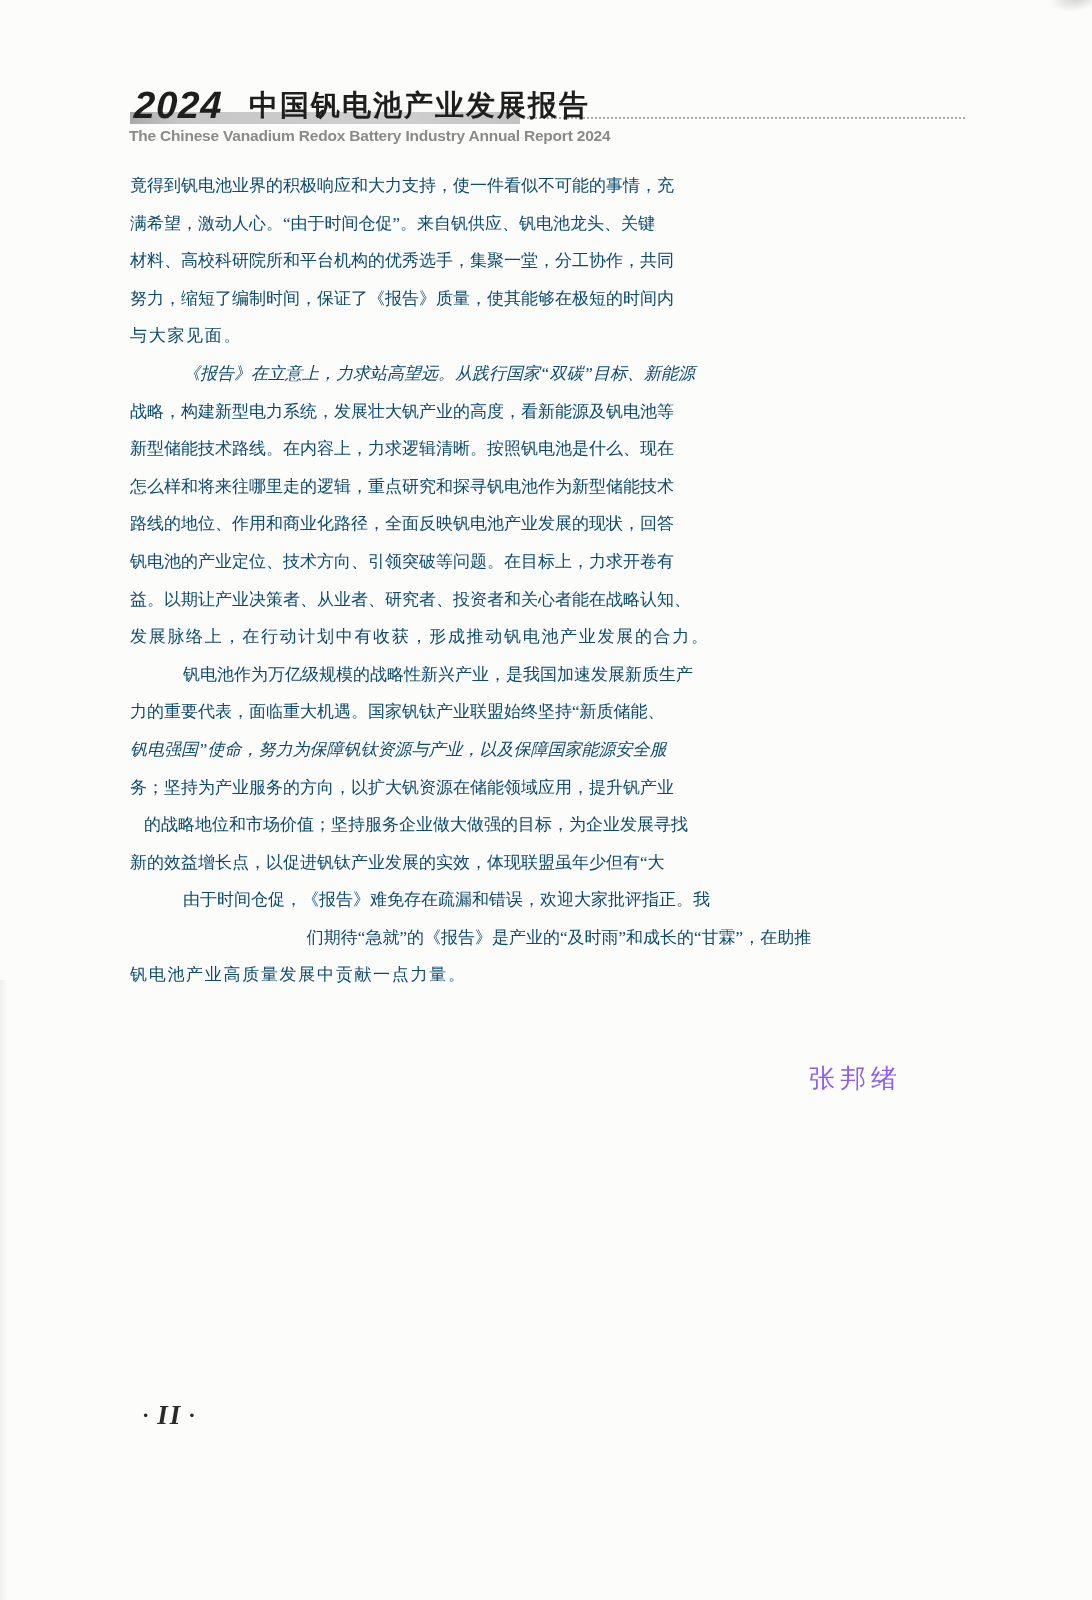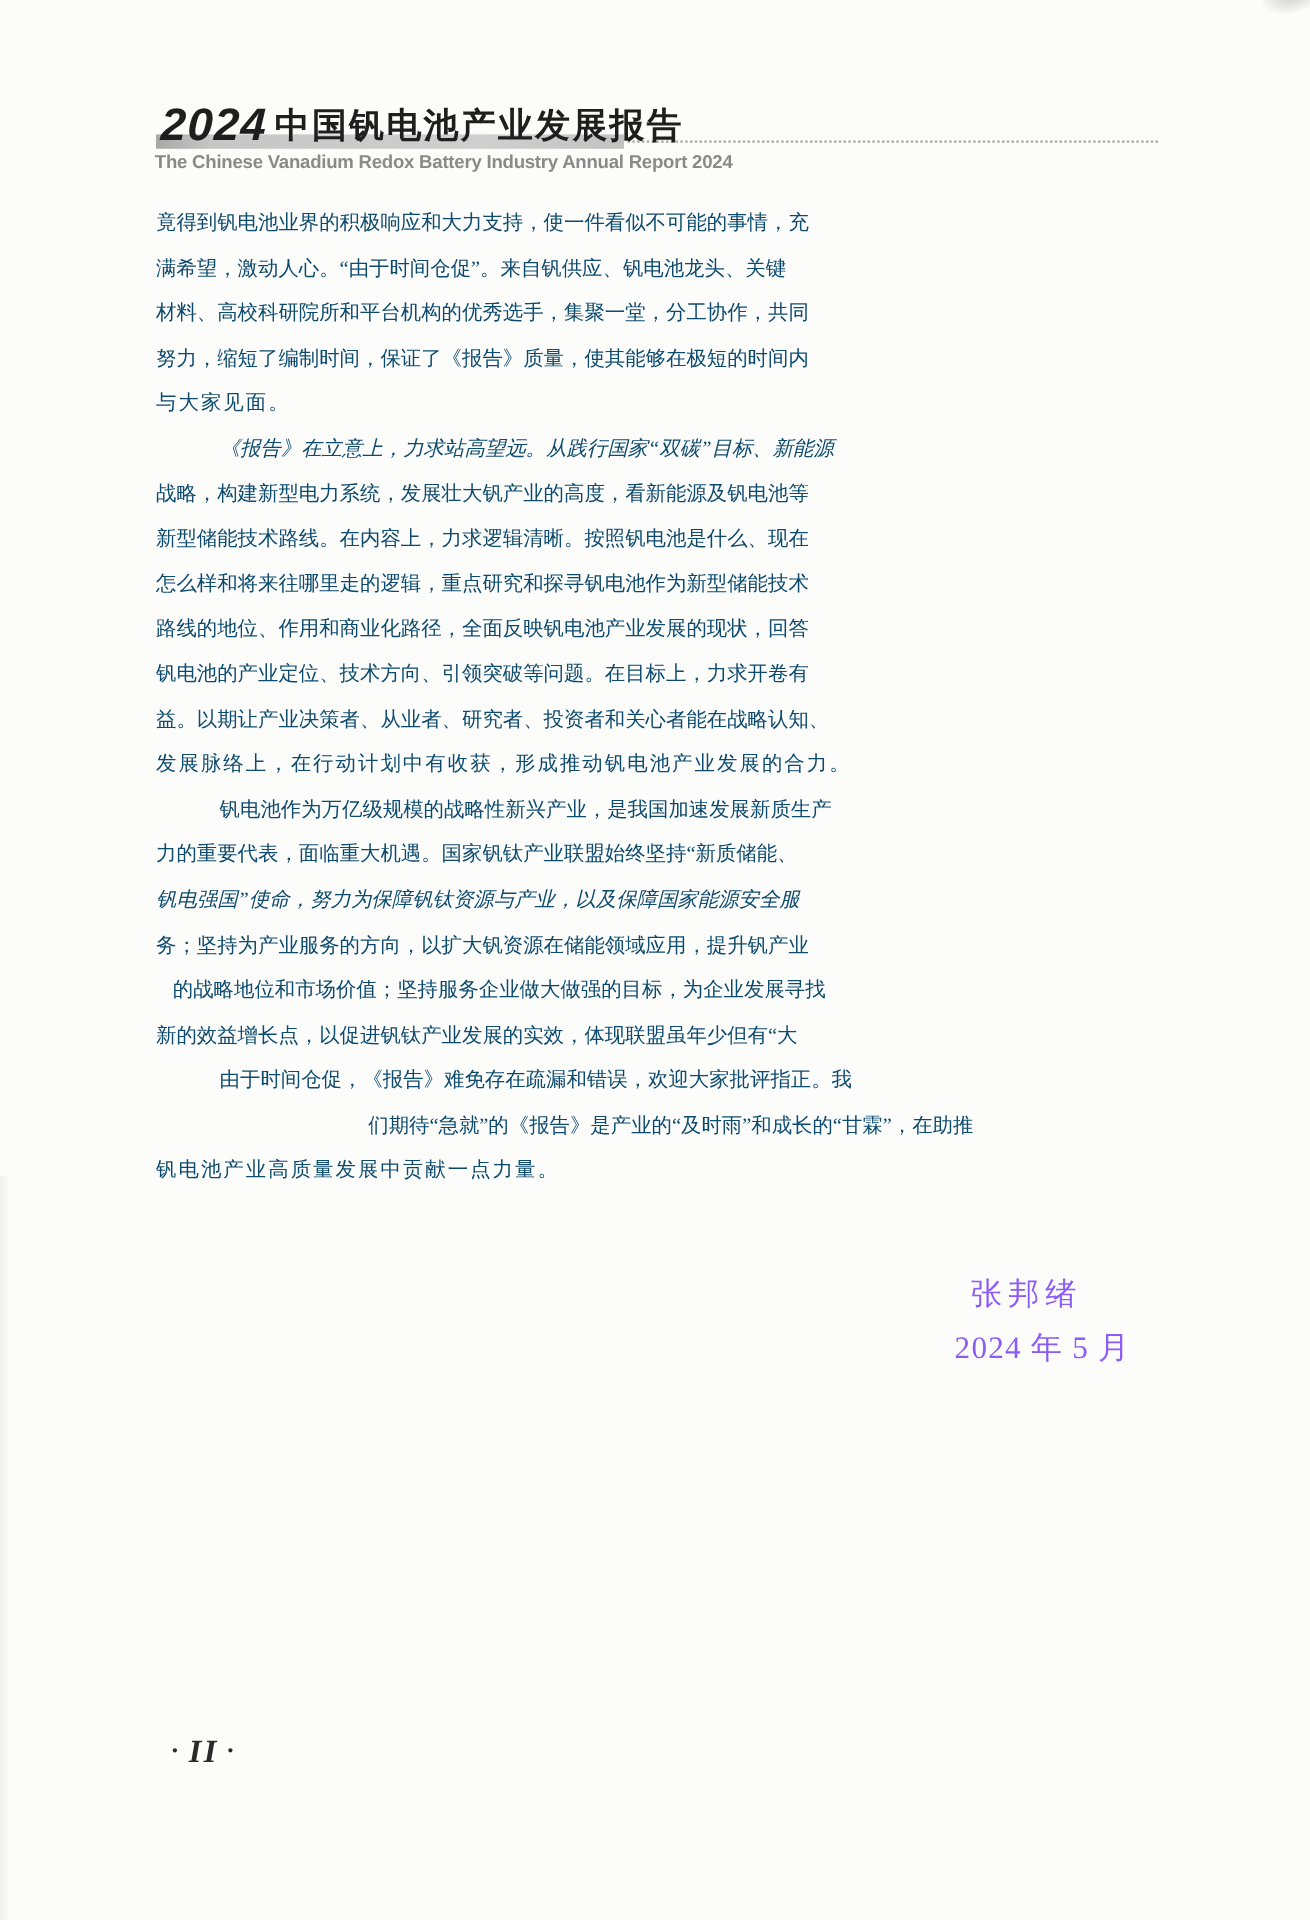--- a/index.html
+++ b/index.html
@@ -20,21 +20,21 @@
     color: #1e1e1e;
     font-family: "Liberation Sans", "DejaVu Sans", sans-serif;
   }
   .title-year {
     font-size: 38px; font-weight: bold; letter-spacing: 1px;
     font-style: italic; 
     display: inline-block; transform: skewX(-2deg);
   }
   .title-zh {
     font-size: 29px; font-weight: bold; letter-spacing: 2px;
-    margin-left: 2px; vertical-align: 3px;
+    margin-left: 22px; vertical-align: 3px;
   }
   .accent-bar {
     position: absolute; left: 130px; top: 112px; width: 390px; height: 12px;
     background: linear-gradient(to right, #a8a8a8, #c6c6c6 12%, #cfcfcf 70%, #c2c2c2);
     z-index: 1;
   }
   .dotted-rule {
     position: absolute; left: 523px; top: 117px; width: 442px; height: 0;
     border-top: 2px dotted #979797; z-index: 1; opacity: .8;
   }
@@ -60,21 +60,21 @@
     text-align: right; padding-right: 86px;
     font-size: 26px; letter-spacing: 5px; line-height: 37px;
   }
   .sig-date {
     text-align: right; padding-right: 46px;
     font-size: 26px; letter-spacing: 1px; line-height: 37px; margin-top: 8px;
   }
 
   
   .page-number {
-    position: absolute; left: 136px; top: 1444px;
+    position: absolute; left: 136px; top: 1400px;
     font-size: 27px; font-weight: bold; font-style: italic;
     color: #2a2a2a; letter-spacing: 2px;
   }
   .page-number .dot { font-style: normal; font-weight: bold; font-size: 22px; vertical-align: 2px; padding: 0 6px; }
 
   
   .smudge-tr {
     position: absolute; right: 0px; top: -6px; width: 46px; height: 22px;
     background: radial-gradient(ellipse at 70% 20%, rgba(120,120,120,.35), rgba(120,120,120,0) 60%);
     transform: rotate(-12deg);
@@ -119,20 +119,19 @@
       <div class="line" style="letter-spacing: 0px;">务；坚持为产业服务的方向，以扩大钒资源在储能领域应用，提升钒产业</div>
       <div class="line" style="letter-spacing: 0px; margin-left: 14px;">的战略地位和市场价值；坚持服务企业做大做强的目标，为企业发展寻找</div>
       <div class="line" style="letter-spacing: 0px;">新的效益增长点，以促进钒钛产业发展的实效，体现联盟虽年少但有“大</div>
       <div class="line indent" style="letter-spacing: 0px;">由于时间仓促，《报告》难免存在疏漏和错误，欢迎大家批评指正。我</div>
       <div class="line" style="letter-spacing: 0px; text-align: center;">们期待“急就”的《报告》是产业的“及时雨”和成长的“甘霖”，在助推</div>
       <div class="line last">钒电池产业高质量发展中贡献一点力量。</div>
     </div>
 
   <div class="signature">
     <div class="sig-name">张邦绪</div>
-    <div class="sig-date">2024 年 5 月</div>
   </div>
 
   <div class="page-number"><span class="dot">·</span><span>II</span><span class="dot">·</span></div>
 
   <div class="smudge-tr"></div>
   <div class="edge-shade-left"></div>
 </div>
 
 </body></html>

